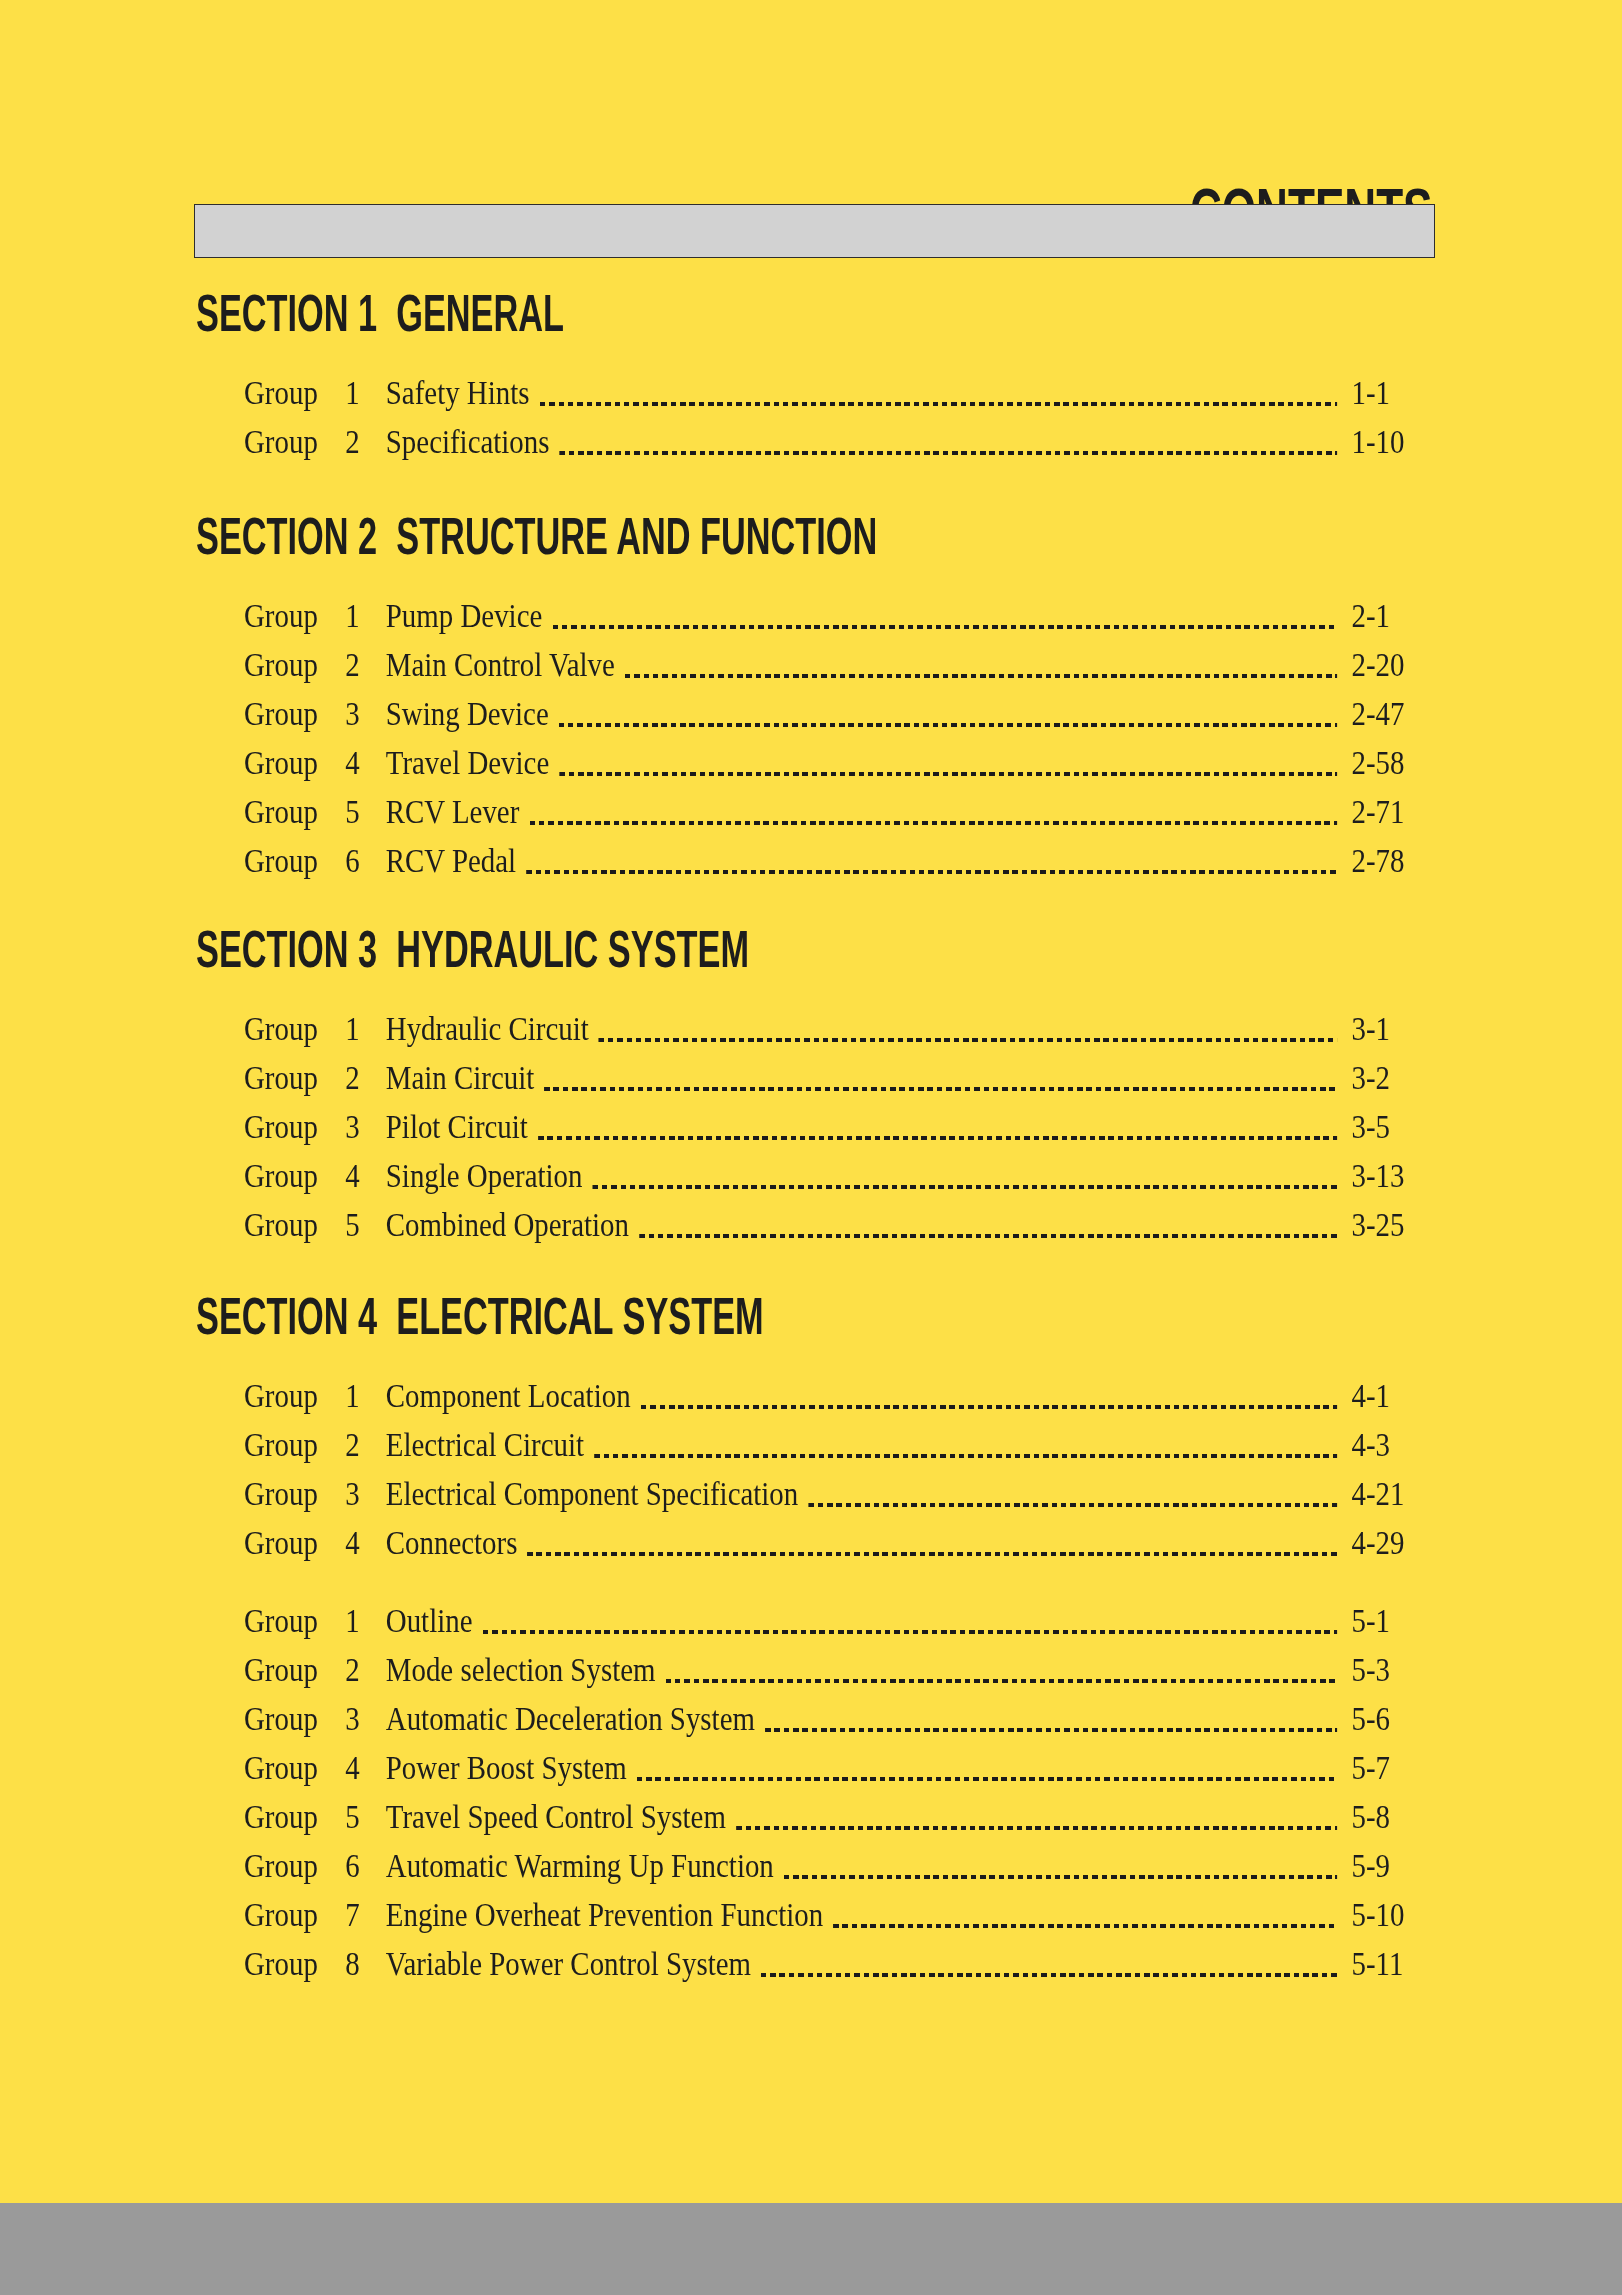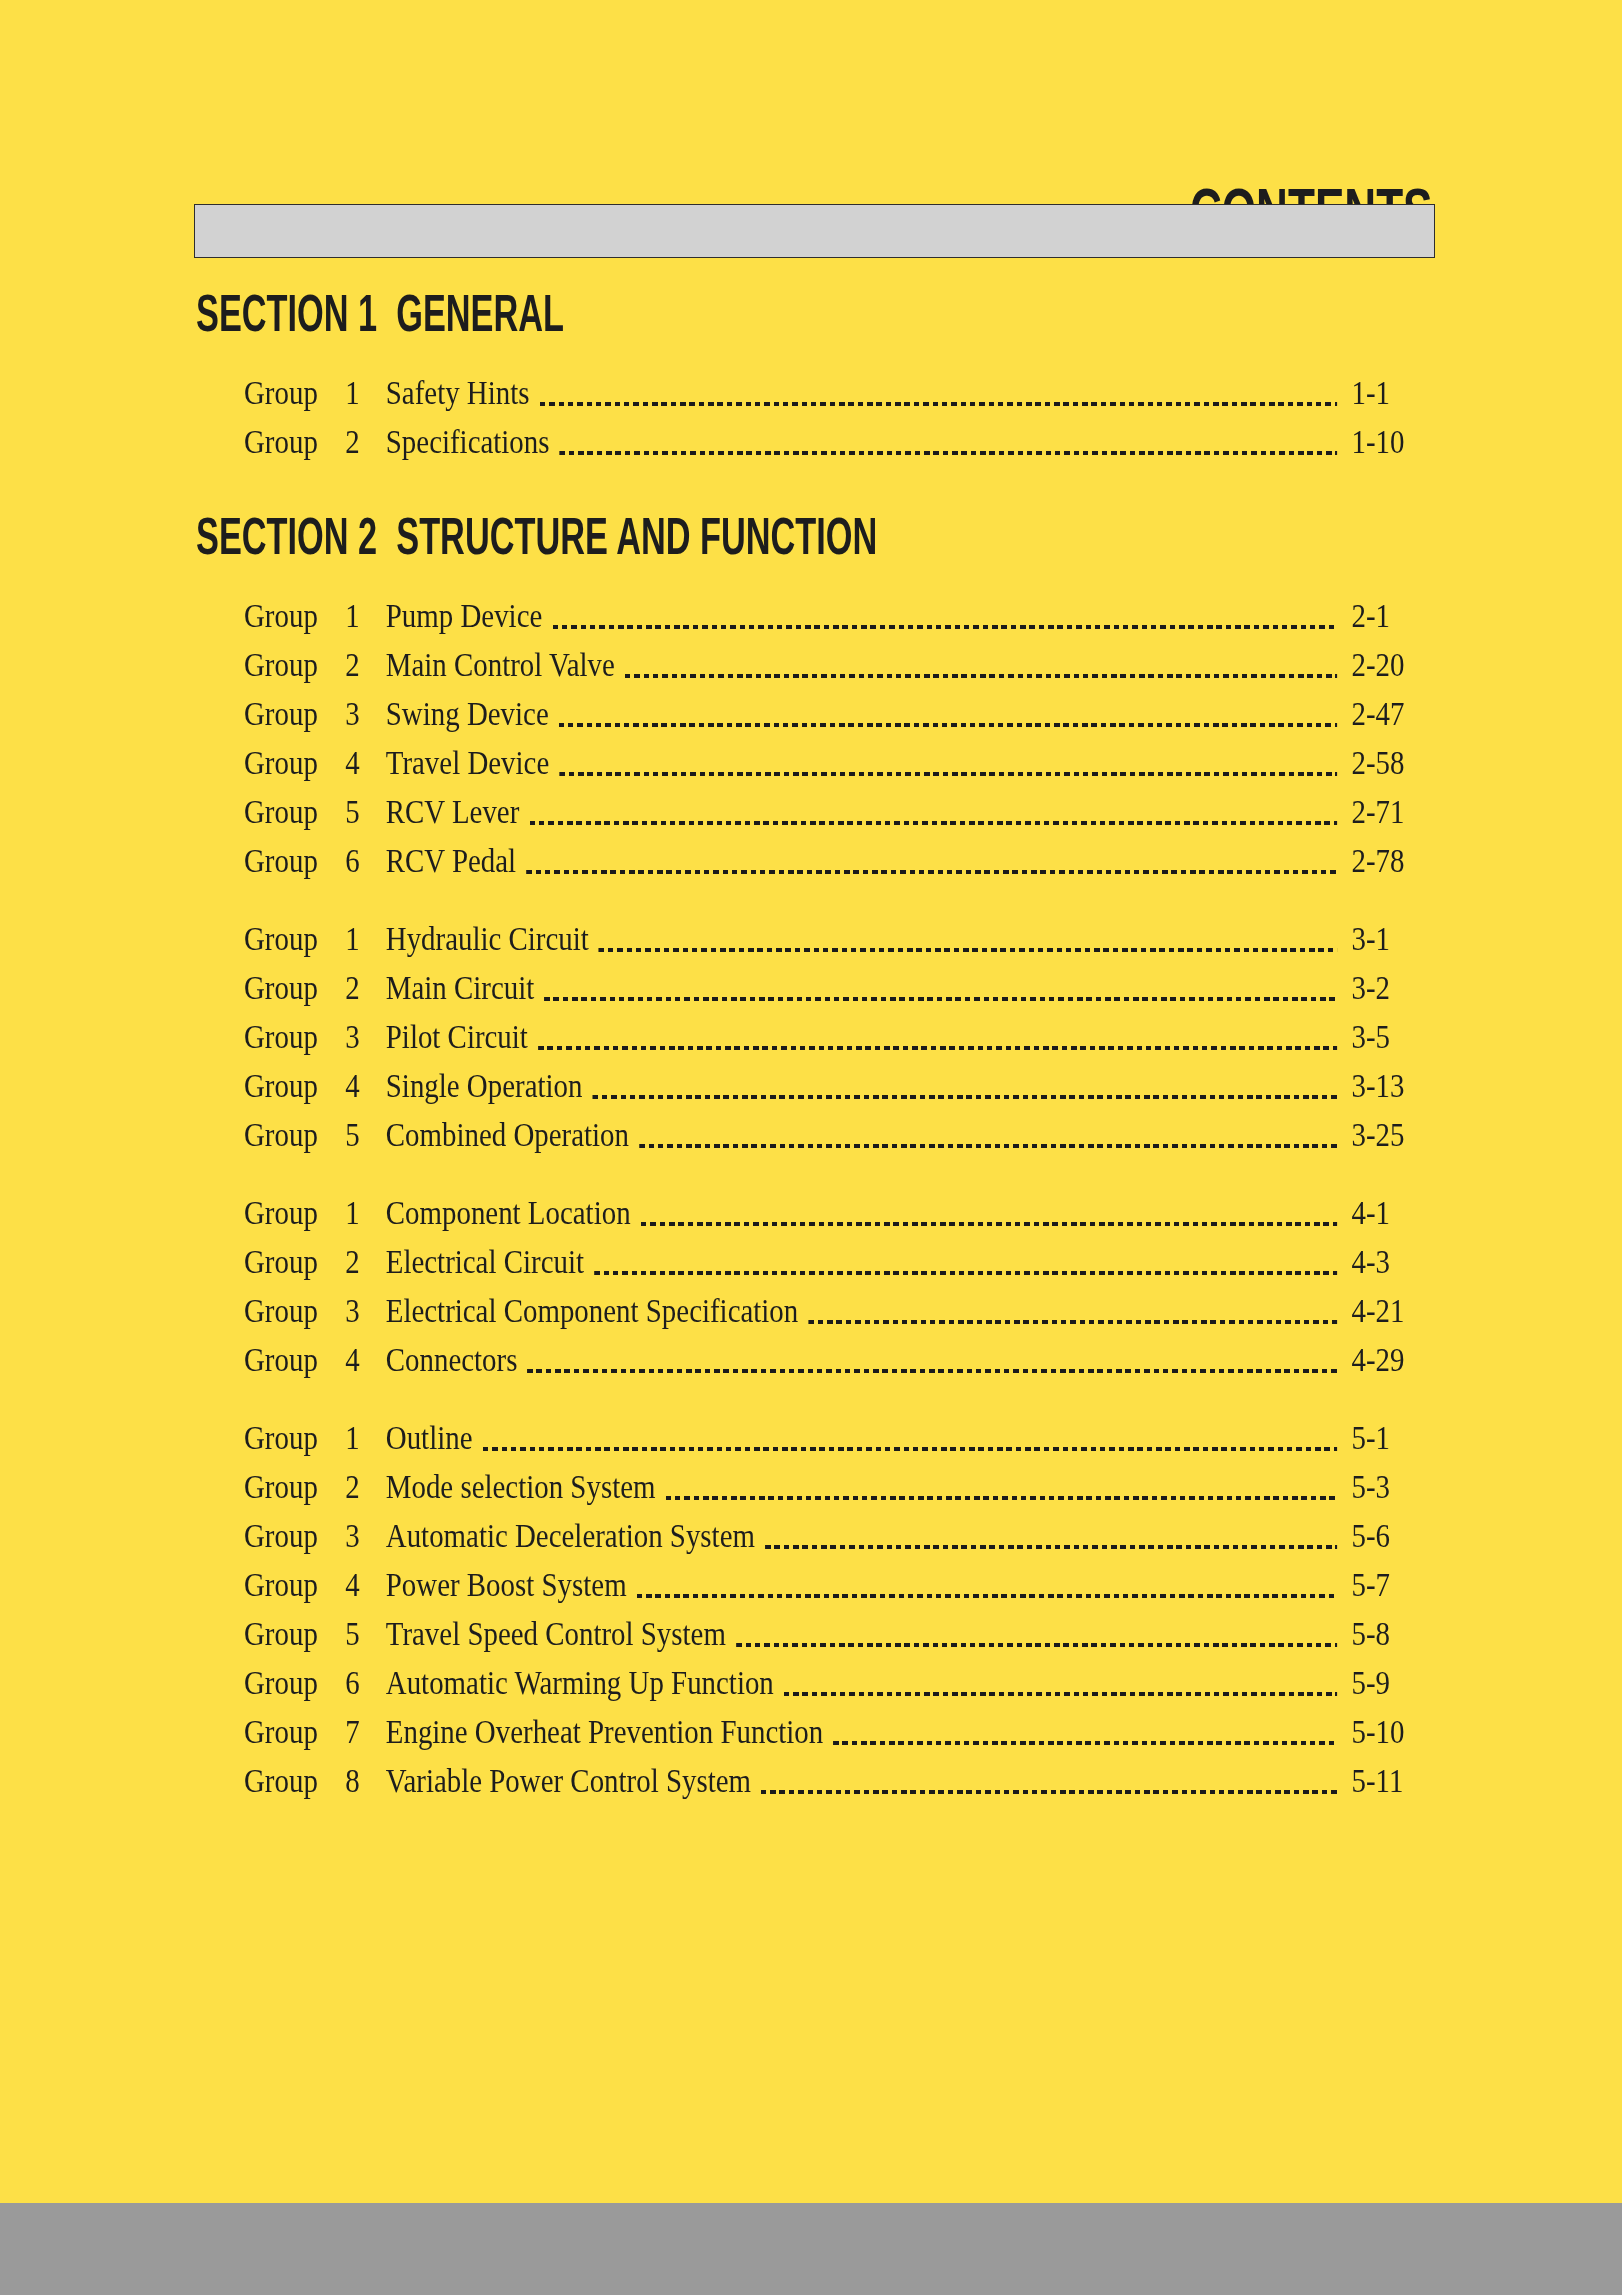--- a/index.html
+++ b/index.html
@@ -159,20 +159,21 @@
     <span class="g-label">Group</span>
     <span class="g-num">6</span>
     <span class="g-title">RCV Pedal</span>
     <div class="leader"></div>
     <span class="g-page">2-78</span>
   </div>
 </div>
   </section>
 
   <section class="sec sec-m3">
+    <h2 class="section-heading"><span class="squeeze">SECTION 3  HYDRAULIC SYSTEM</span></h2>
     <div class="rows">
   <div class="toc-row">
     <span class="g-label">Group</span>
     <span class="g-num">1</span>
     <span class="g-title">Hydraulic Circuit</span>
     <div class="leader"></div>
     <span class="g-page">3-1</span>
   </div>
 
   <div class="toc-row">
@@ -203,20 +204,21 @@
     <span class="g-label">Group</span>
     <span class="g-num">5</span>
     <span class="g-title">Combined Operation</span>
     <div class="leader"></div>
     <span class="g-page">3-25</span>
   </div>
 </div>
   </section>
 
   <section class="sec sec-m4">
+    <h2 class="section-heading"><span class="squeeze">SECTION 4  ELECTRICAL SYSTEM</span></h2>
     <div class="rows">
   <div class="toc-row">
     <span class="g-label">Group</span>
     <span class="g-num">1</span>
     <span class="g-title">Component Location</span>
     <div class="leader"></div>
     <span class="g-page">4-1</span>
   </div>
 
   <div class="toc-row">

